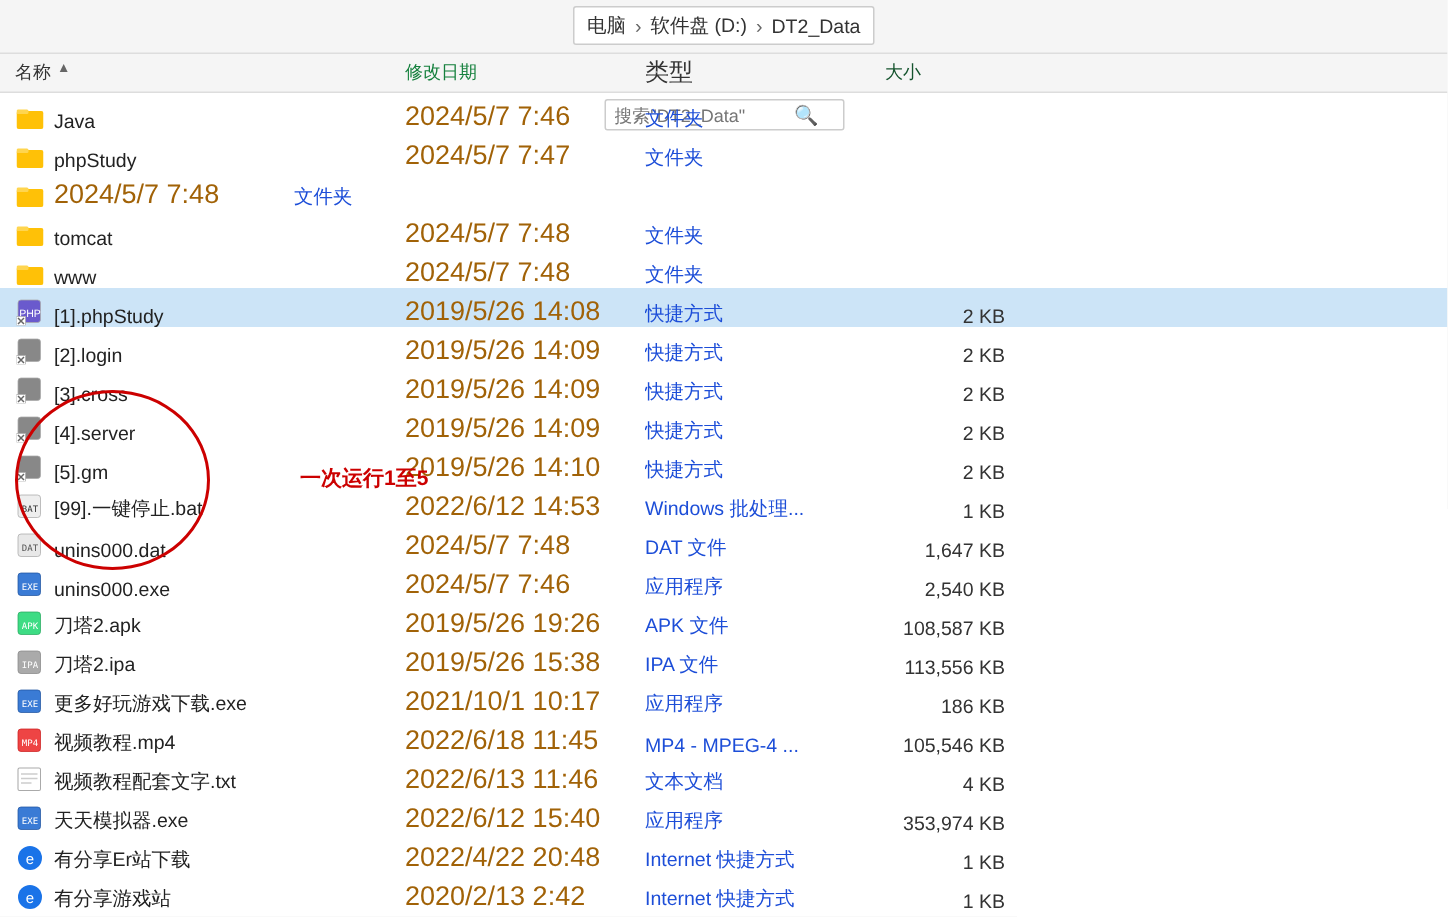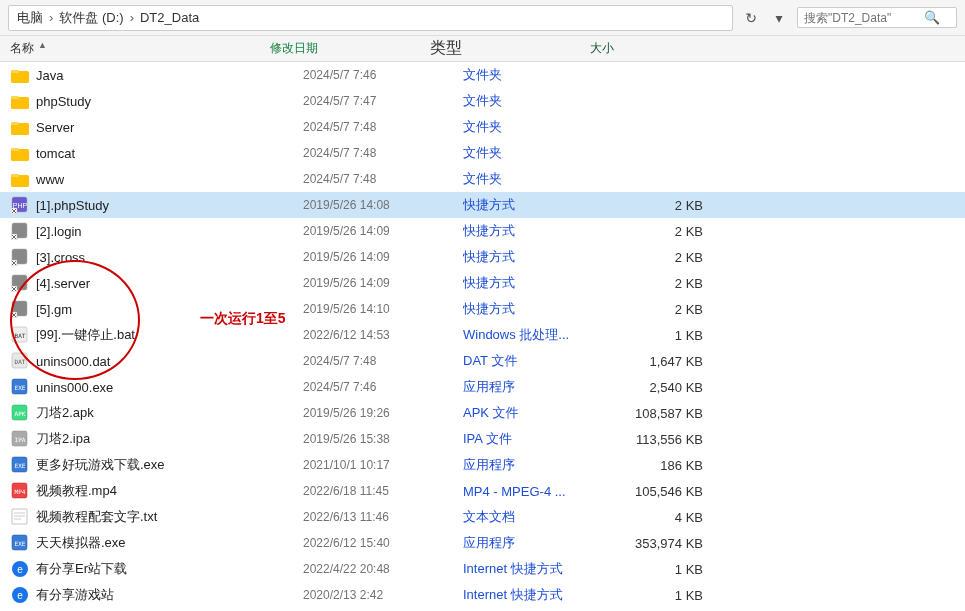--- a/index.html
+++ b/index.html
@@ -22,20 +22,21 @@
 
     
     .address-bar {
       display: flex;
       align-items: center;
       background: #f5f5f5;
       border-bottom: 1px solid #ddd;
       padding: 4px 8px;
       gap: 6px;
       height: 36px;
+      flex-direction: column;
     }
 
     .breadcrumb {
       display: flex;
       align-items: center;
       flex: 1;
       background: #fff;
       border: 1px solid #ccc;
       border-radius: 2px;
       padding: 3px 8px;
@@ -142,21 +143,21 @@
       cursor: pointer;
     }
 
     .sort-arrow {
       font-size: 9px;
       color: #666;
     }
 
     .file-row {
       display: flex;
-      align-items: center;
+      align-items: flex-end;
       padding: 0 16px 0 10px;
       height: 26px;
       cursor: pointer;
     }
 
     .file-row.selected {
       background: #cce4f7;
     }
 
     .file-icon {
@@ -174,23 +175,22 @@
       width: 234px;
       font-size: 13px;
       color: #222;
       overflow: hidden;
       white-space: nowrap;
       text-overflow: ellipsis;
     }
 
     .file-date-cell {
       width: 160px;
-      font-size: 12px;
-      color: #737373;
-      margin-left: 33px;
+      font-size: 18px;
+      color: #a16207;
     }
 
     .file-type-cell {
       width: 160px;
       font-size: 13px;
       color: #1d4ed8;
       overflow: hidden;
       white-space: nowrap;
       text-overflow: ellipsis;
     }
@@ -300,21 +300,20 @@
     <div class="file-type-cell">文件夹</div>
     <div class="file-size-cell"></div>
   </div>
         <div class="file-row">
     <div class="file-icon">
             <svg width="18" height="15" viewBox="0 0 18 15" style="display:inline-block;vertical-align:middle">
               <rect x="0" y="3" width="18" height="12" rx="1.5" fill="#FFC107"></rect>
               <rect x="0" y="2" width="8" height="3" rx="1" fill="#FFD54F"></rect>
             </svg>
           </div>
-    <div class="file-name-cell">Server</div>
     <div class="file-date-cell">2024/5/7 7:48</div>
     <div class="file-type-cell">文件夹</div>
     <div class="file-size-cell"></div>
   </div>
         <div class="file-row">
     <div class="file-icon">
             <svg width="18" height="15" viewBox="0 0 18 15" style="display:inline-block;vertical-align:middle">
               <rect x="0" y="3" width="18" height="12" rx="1.5" fill="#FFC107"></rect>
               <rect x="0" y="2" width="8" height="3" rx="1" fill="#FFD54F"></rect>
             </svg>

